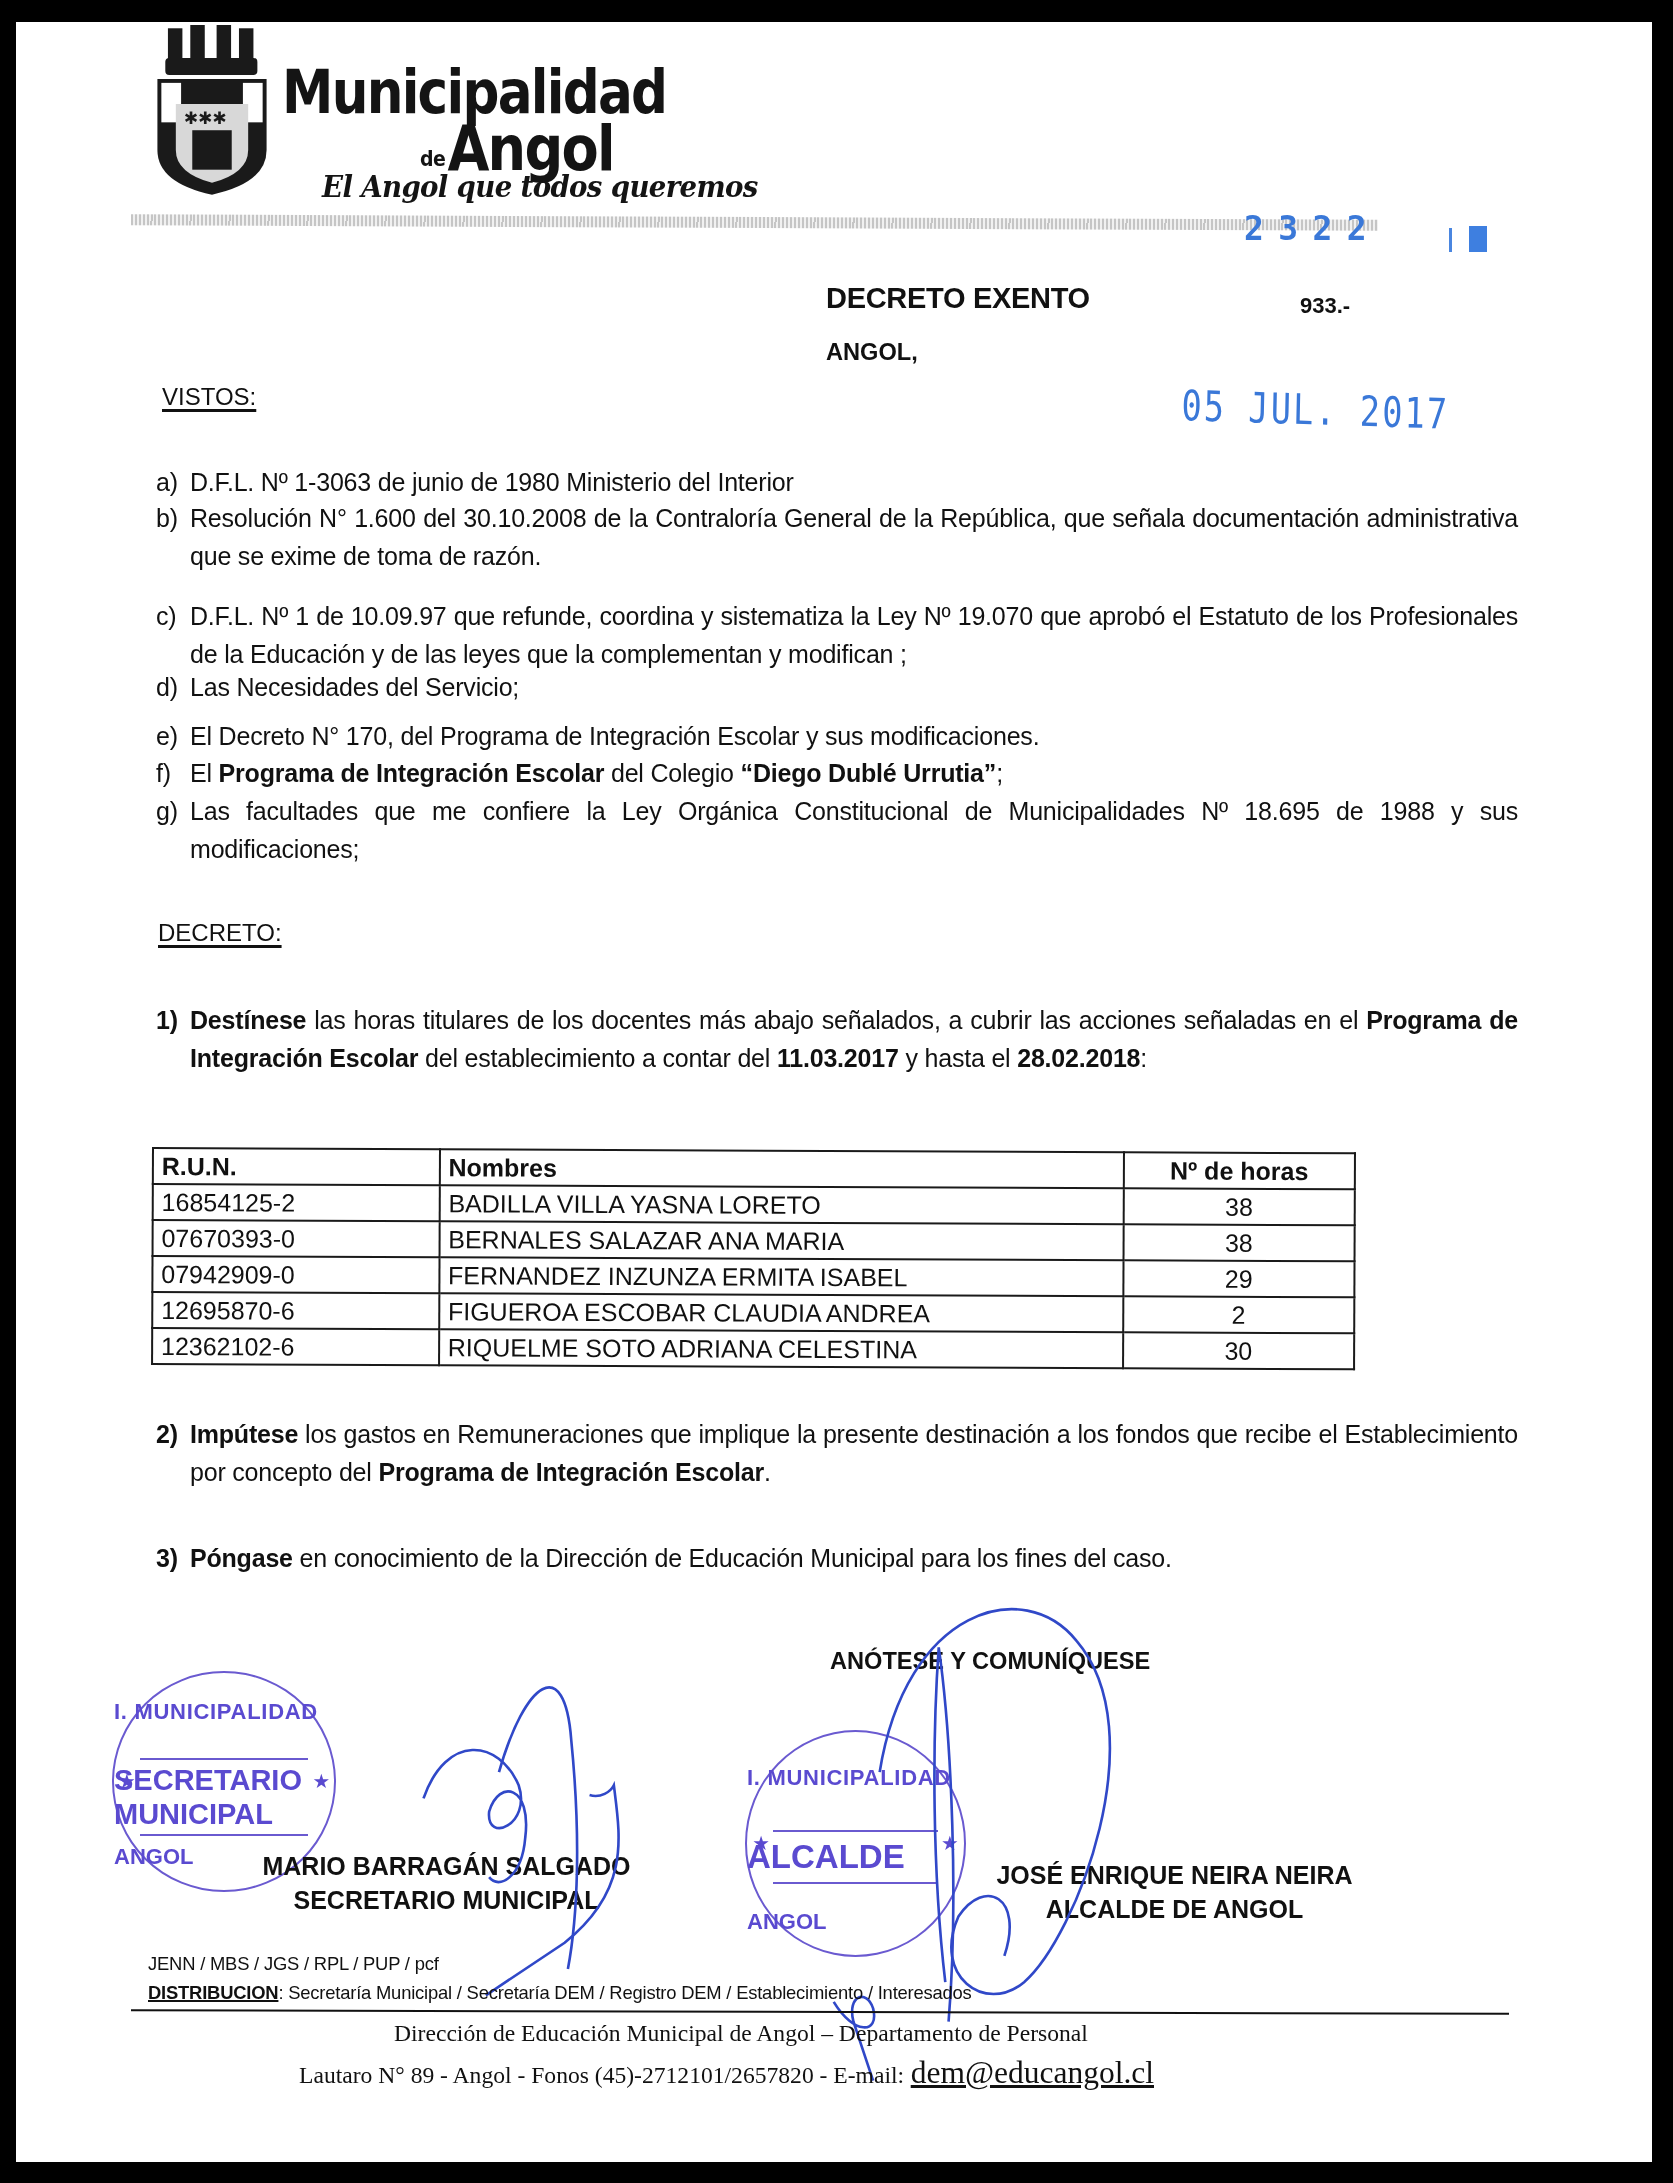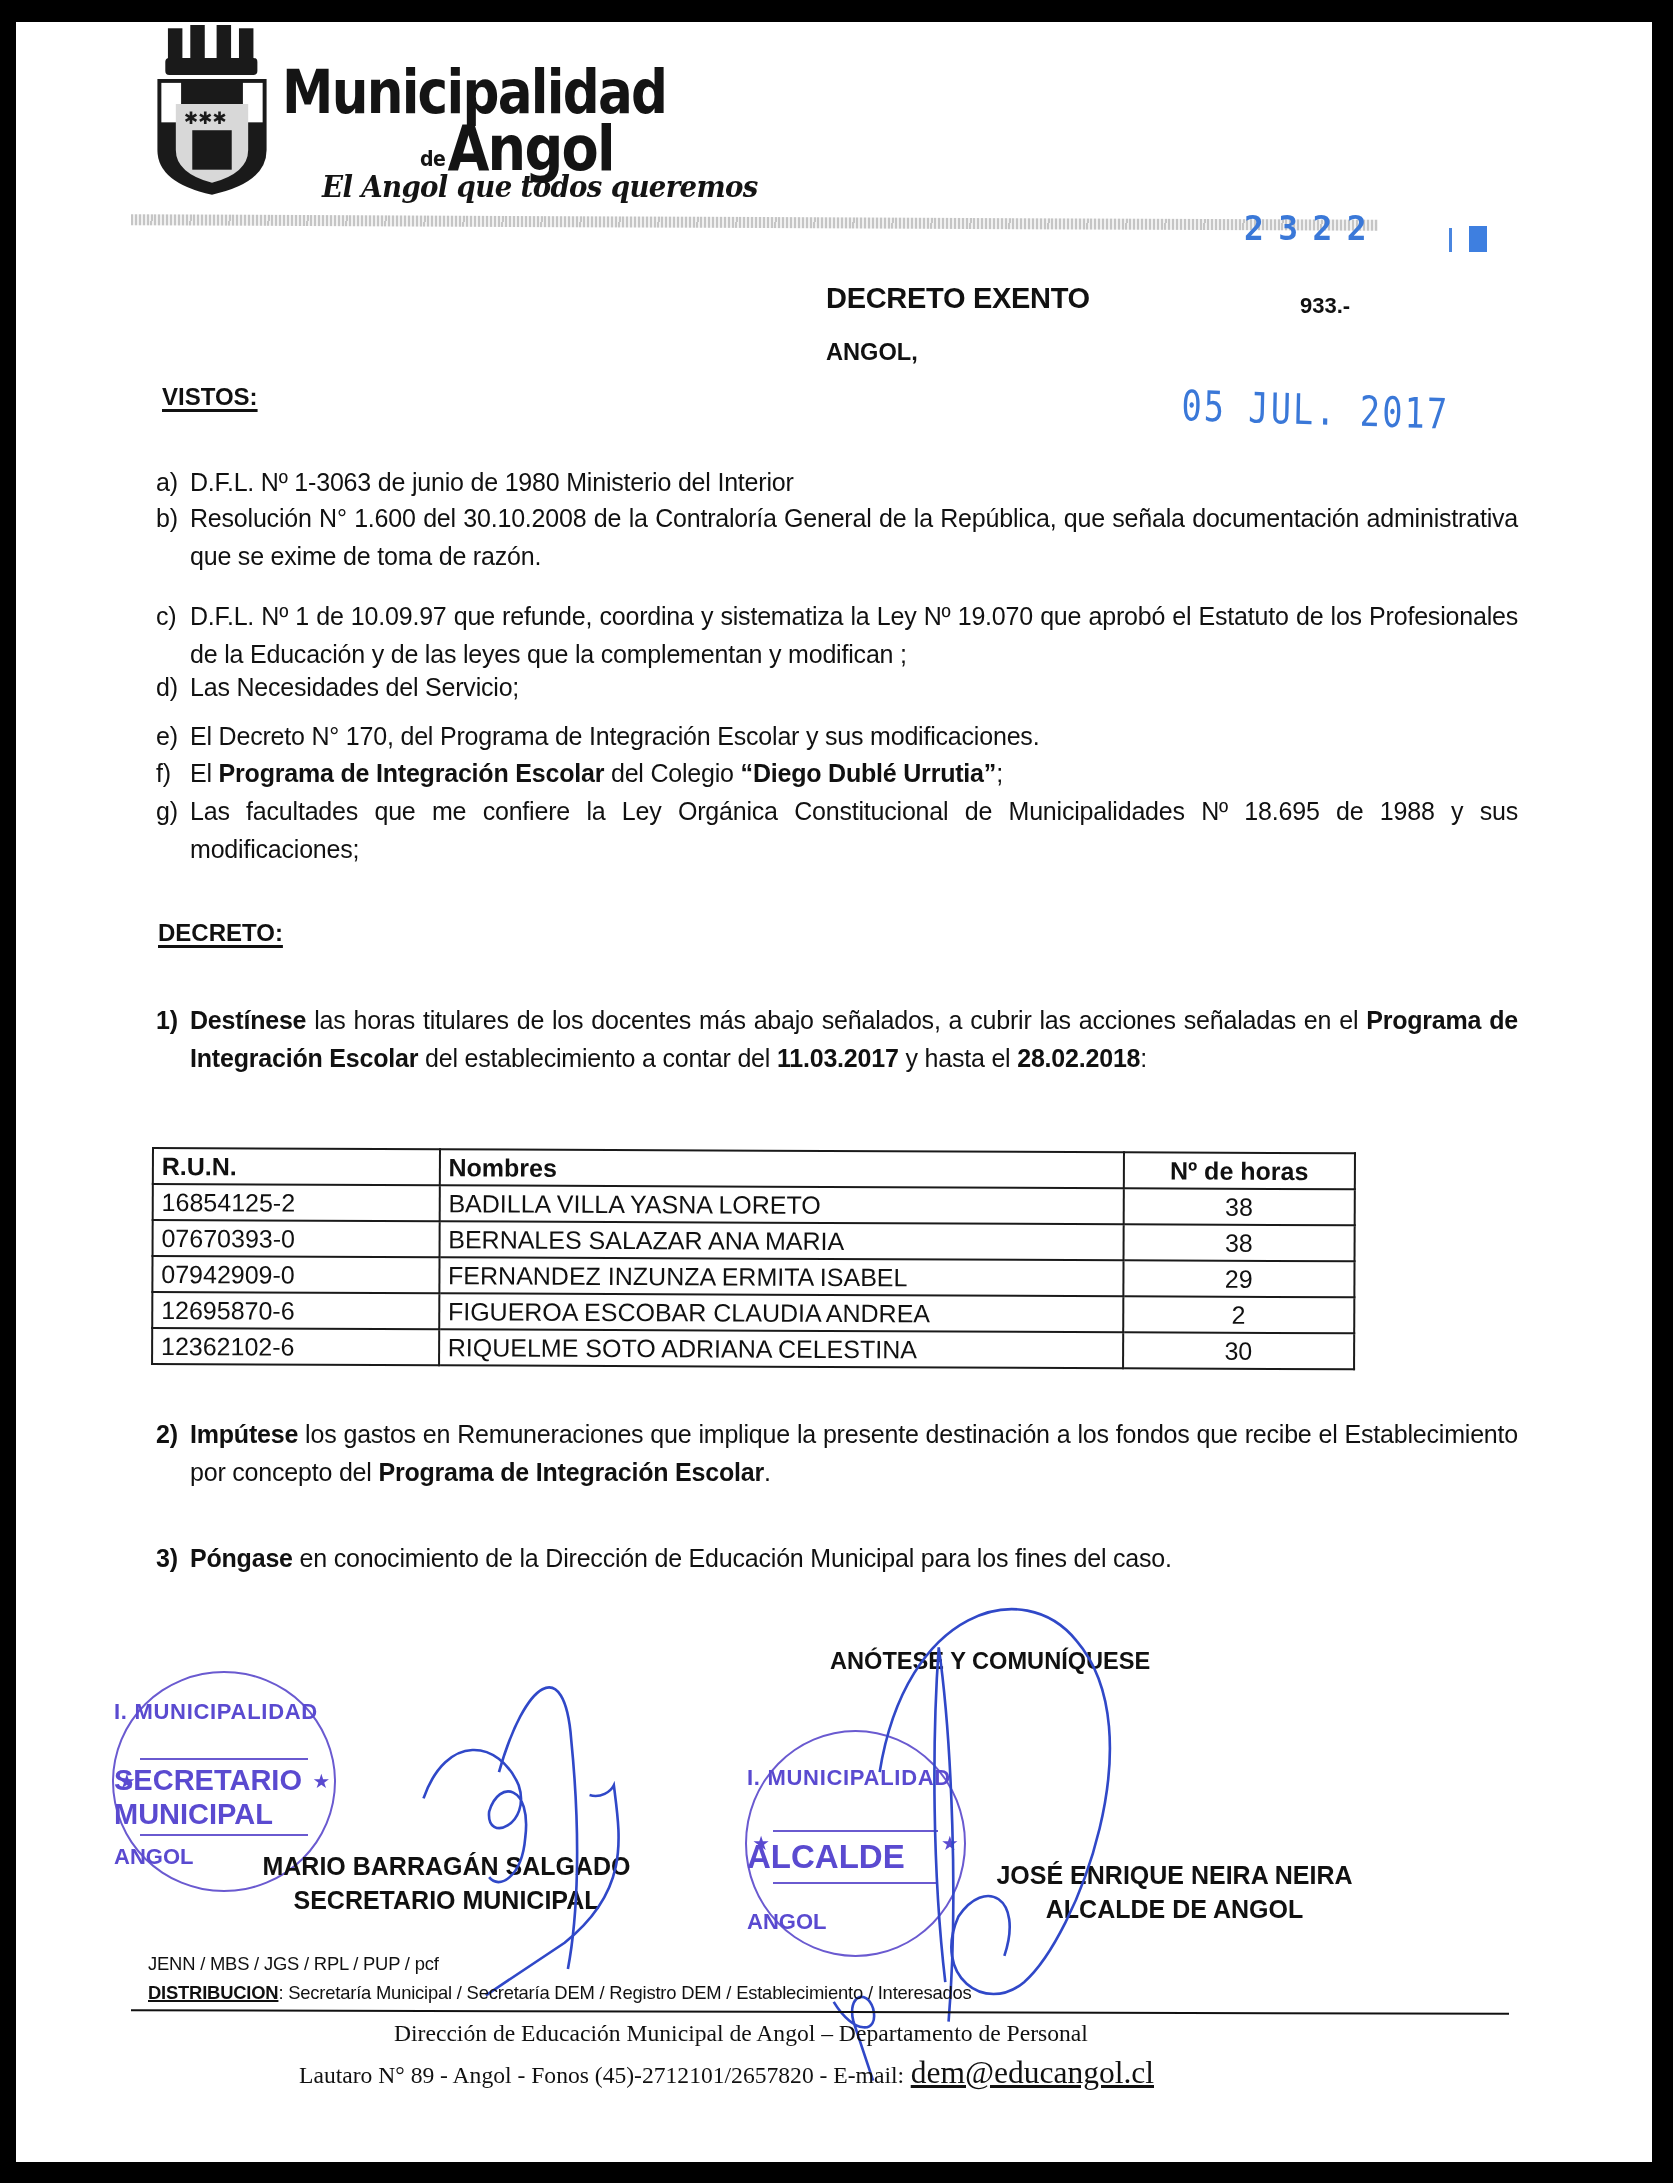--- a/index.html
+++ b/index.html
@@ -43,21 +43,21 @@
   }
   .stamp-mark1 { position: absolute; left: 1449px; top: 228px; width: 3.3px; height: 23.6px; background:#4a86e0; }
   .stamp-mark2 { position: absolute; left: 1469px; top: 226px; width: 18.4px; height: 26px; background:#3e7fe0; }
   .decree-title { position: absolute; left: 826px; top: 282px; font-size: 29px; font-weight: bold; letter-spacing: -0.3px; }
   .decree-num { position: absolute; left: 1300px; top: 293px; font-size: 22px; font-weight: bold; }
   .city { position: absolute; left: 826px; top: 339px; font-size: 23.6px; font-weight: bold; }
   .date-stamp {
     position: absolute; left: 1182px; top: 381px; font-size: 42px; color: #3a78d8;
     font-family: "DejaVu Sans Mono", monospace; letter-spacing: 2.6px; transform: scaleX(0.8) rotate(1.5deg); transform-origin: left top;
   }
-  .section-h { position: absolute; font-size: 24px; font-weight: bold; text-decoration: underline; text-decoration-thickness: 2.6px; text-underline-offset: 3.9px; }
+  .section-h { position: absolute; font-size: 24px; font-weight: normal; text-decoration: underline; text-decoration-thickness: 2.6px; text-underline-offset: 3.9px; }
   .body-text { font-size: 25px; line-height: 38px; letter-spacing: -0.2px; }
   .item { position: absolute; left: 156px; width: 1352px; }
   .item .lbl { position: absolute; left: 0; top: 0; }
   .item .txt { margin-left: 34px; }
   .just { text-align: justify; text-align-last: left; }
   b { font-weight: bold; }
   
   table.staff {
     position: absolute; left: 152px; top: 1147px; width: 1204px; border-collapse: collapse;
     font-size: 25px; transform: rotate(0.25deg); transform-origin: left top;

